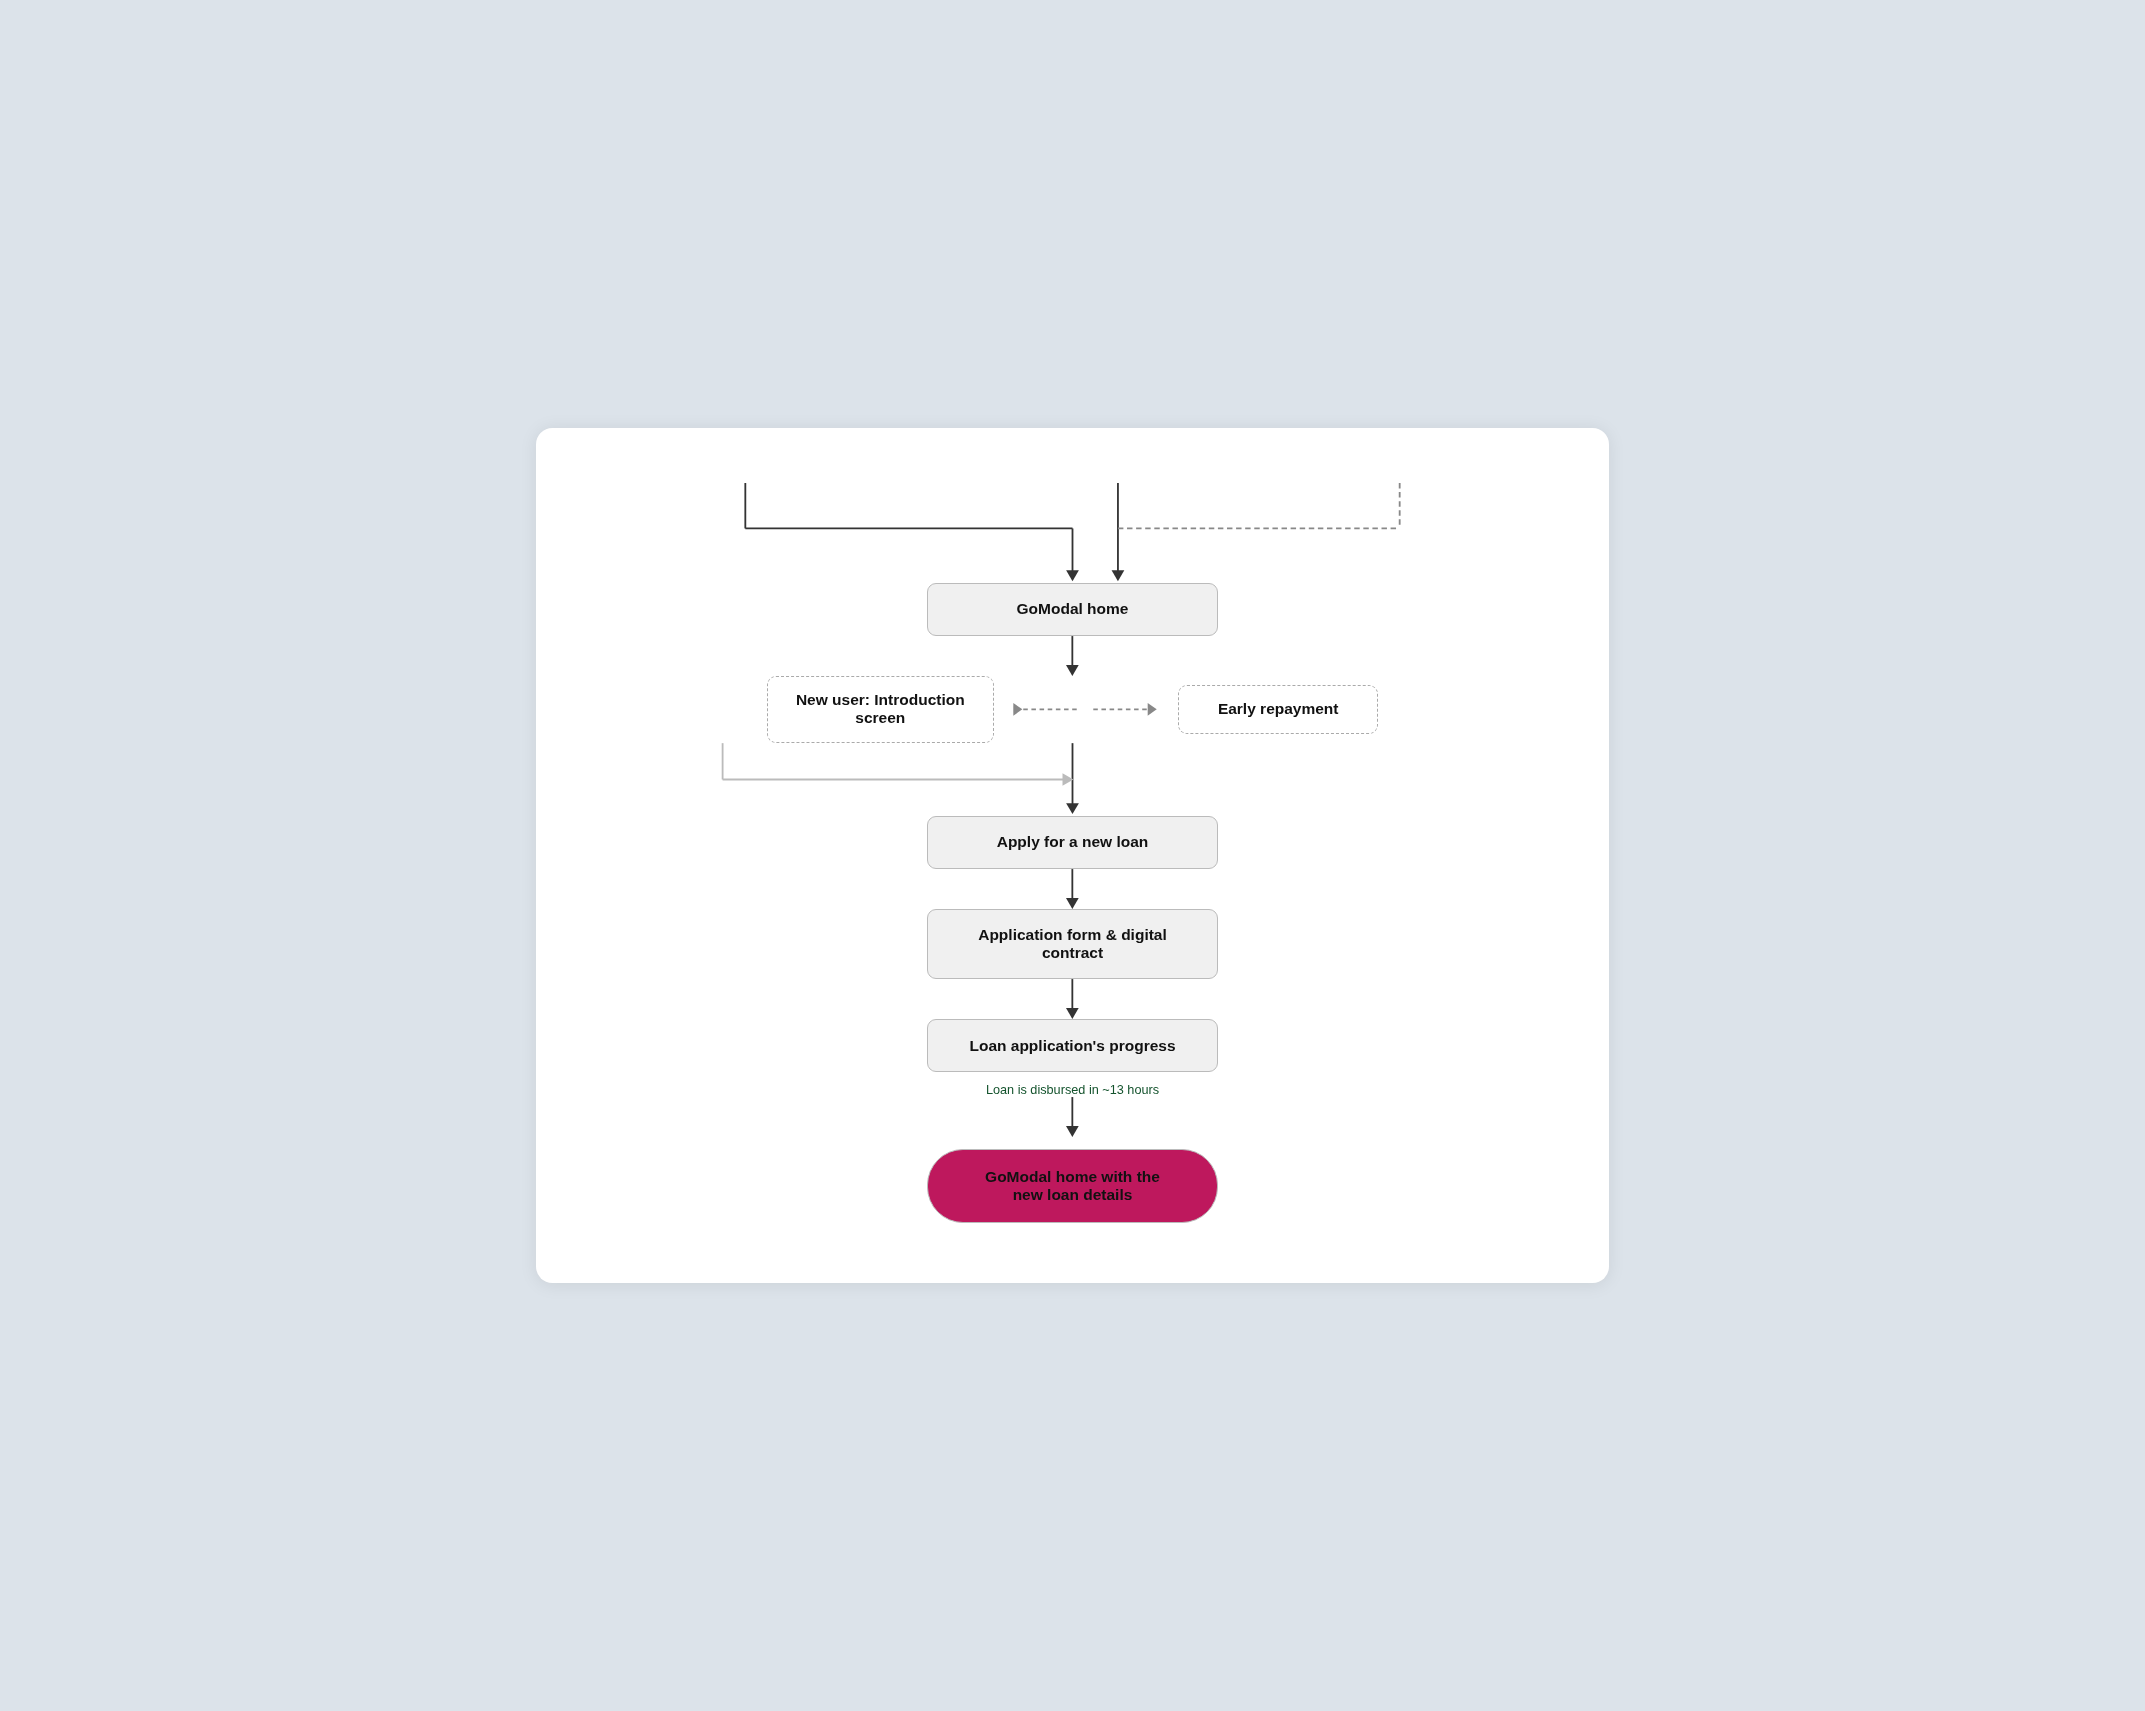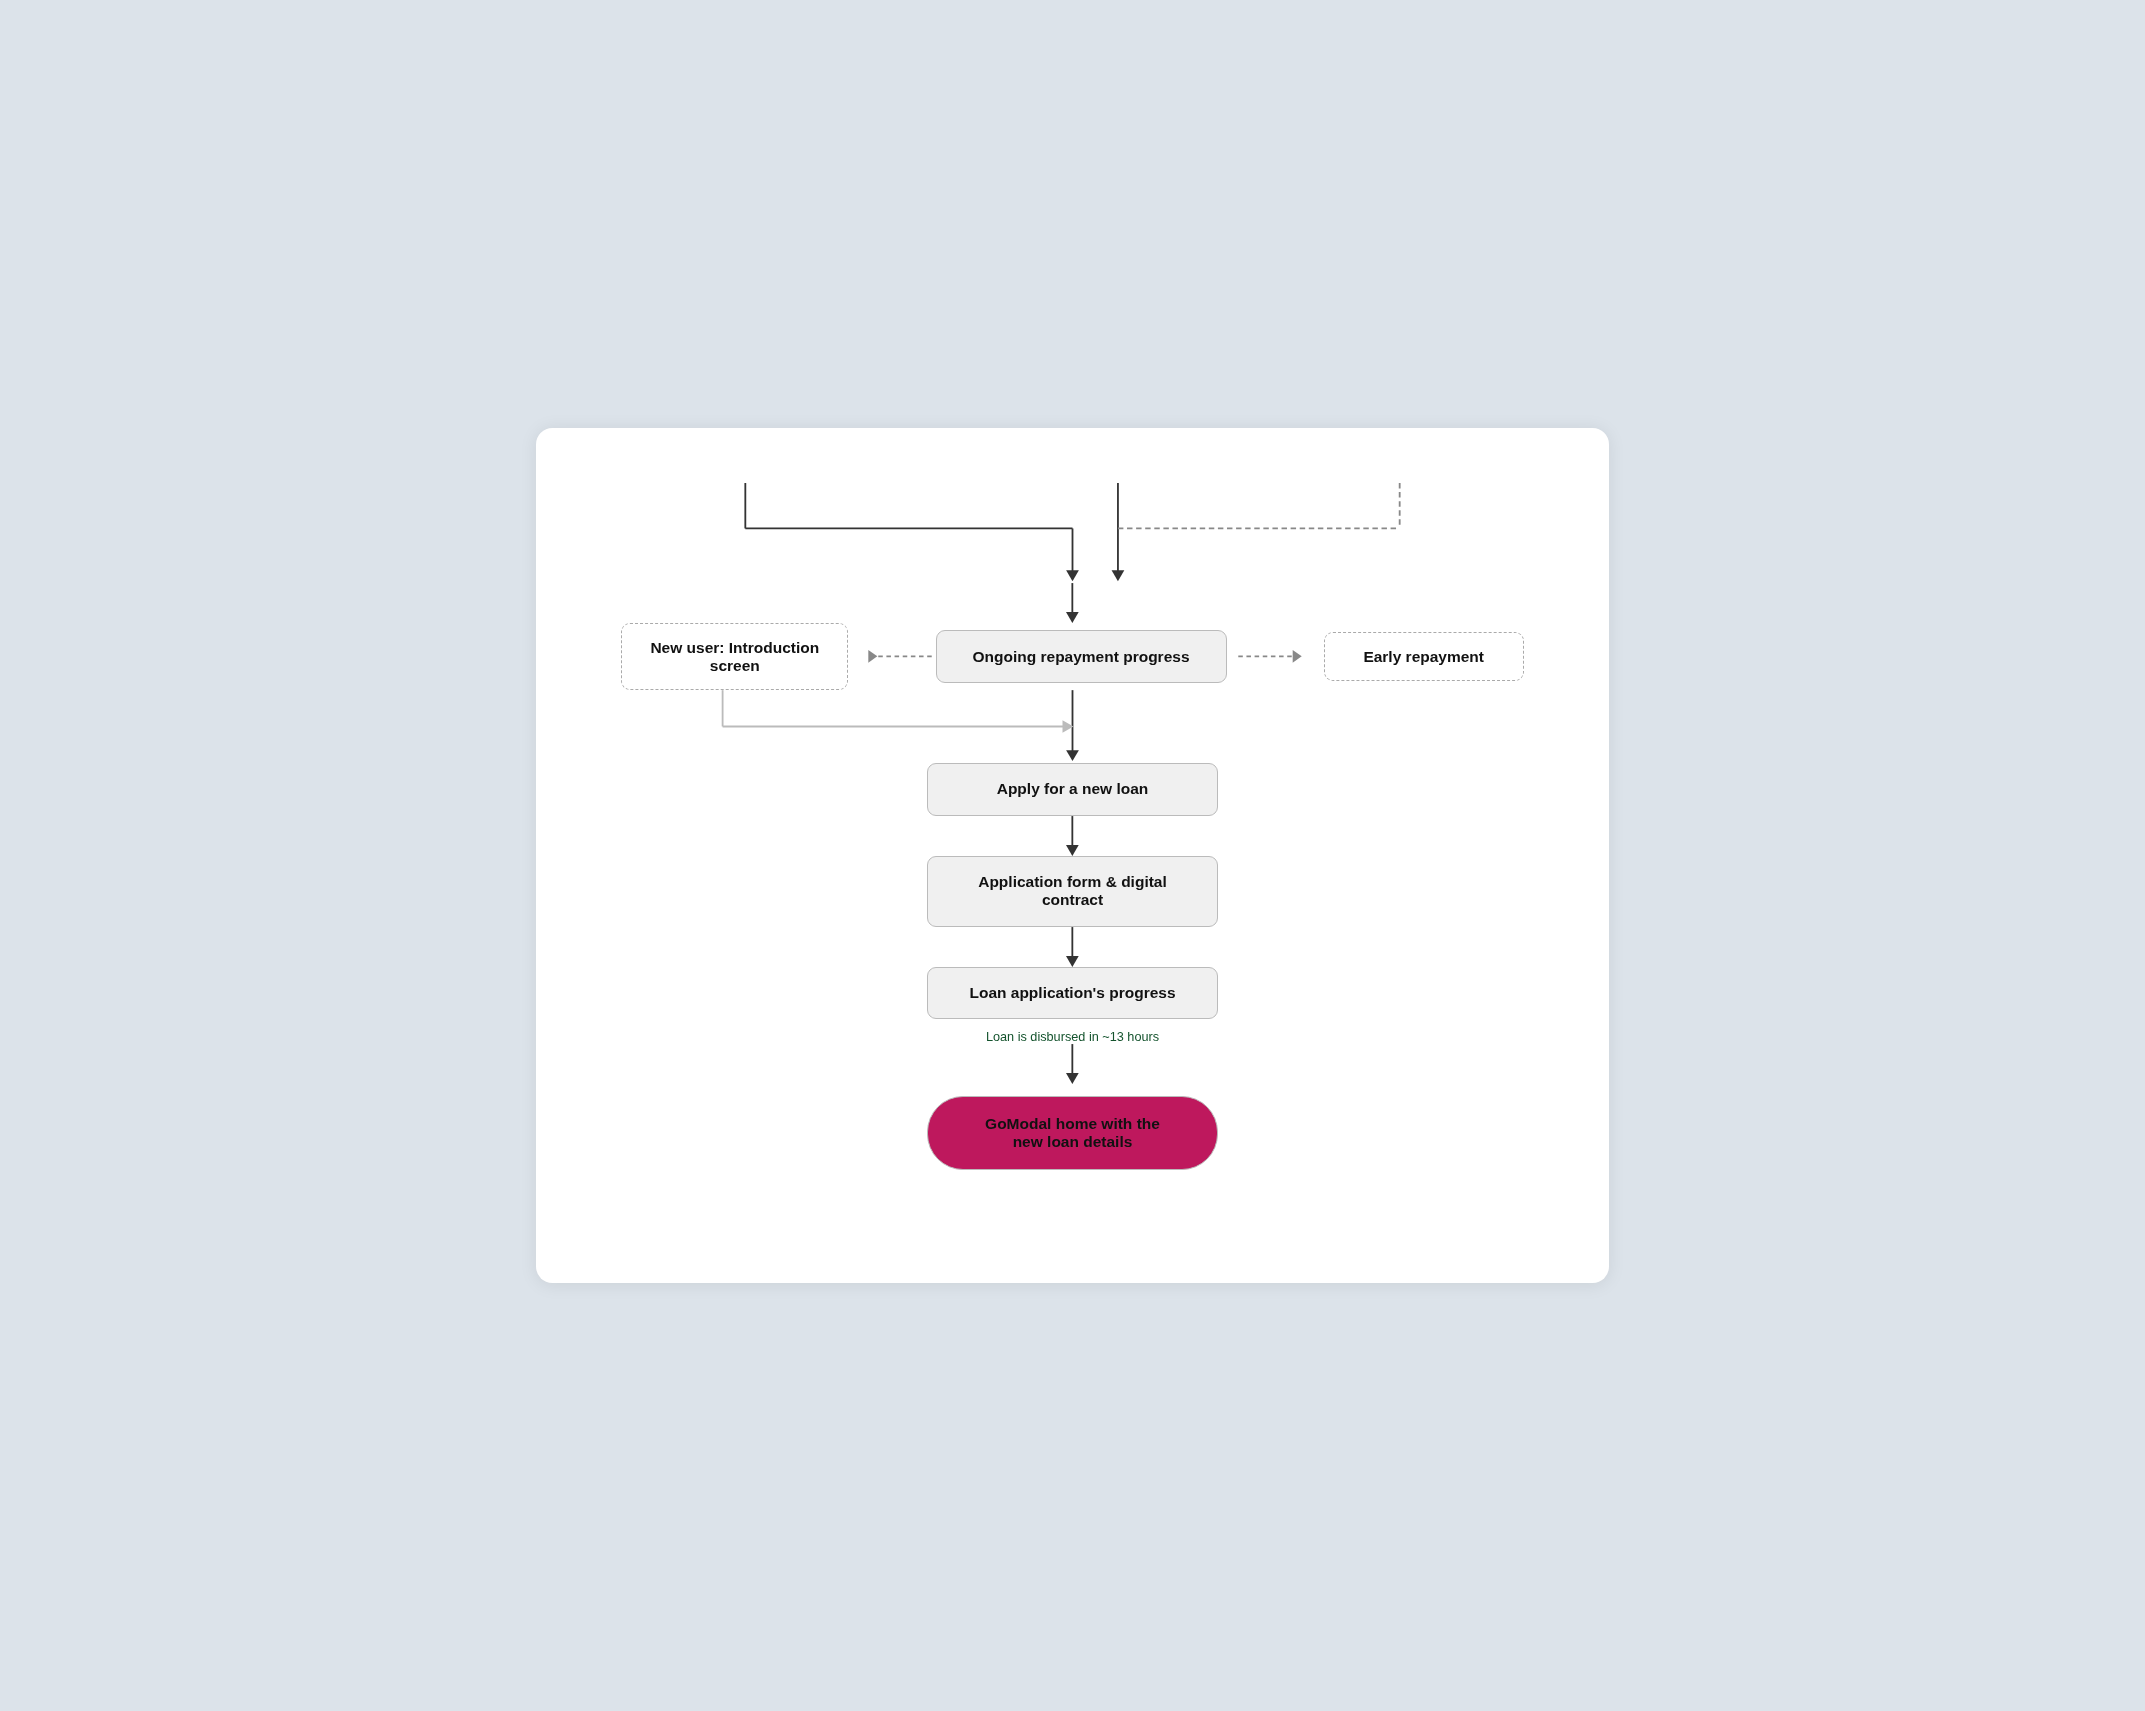--- a/index.html
+++ b/index.html
@@ -132,20 +132,23 @@
 
         <line x1="560" y1="0" x2="560" y2="100" stroke="#333" stroke-width="2"></line>
         <polygon points="553,96 567,96 560,108" fill="#333"></polygon>
 
         <line x1="870" y1="0" x2="870" y2="50" stroke="#888" stroke-width="2" stroke-dasharray="6,4"></line>
         <line x1="560" y1="50" x2="870" y2="50" stroke="#888" stroke-width="2" stroke-dasharray="6,4"></line>
       </svg>
     </div>
 
     <div style="display:flex;flex-direction:column;align-items:center;">
+      <div class="node-solid main-node">
+        <span>GoModal home</span>
+      </div>
 
       <div style="height:40px;display:flex;flex-direction:column;align-items:center;justify-content:flex-end;">
         <svg width="12.7" height="40" viewBox="0 0 14 44">
           <line x1="7" y1="0" x2="7" y2="34" stroke="#333" stroke-width="2"></line>
           <polygon points="0,32 14,32 7,44" fill="#333"></polygon>
         </svg>
       </div>
     </div>
 
     <div style="display:flex;align-items:center;justify-content:center;width:100%;">
@@ -154,23 +157,20 @@
         <div class="node-dashed side-node-left" style="width:227px;">
           <span>New user: Introduction screen</span>
         </div>
 
         <svg width="64" height="12.7" style="margin:0 3.6px;" viewBox="0 0 70 14">
           <line x1="70" y1="7" x2="10" y2="7" stroke="#888" stroke-width="2" stroke-dasharray="5,4"></line>
           <polygon points="0,0 0,14 10,7" fill="#888"></polygon>
         </svg>
       </div>
 
-      <div class="node-solid main-node">
-        <span>Ongoing repayment progress</span>
-      </div>
 
       <div style="display:flex;align-items:center;padding-left:8px;">
         <svg width="64" height="12.7" style="margin:0 3.6px;" viewBox="0 0 70 14">
           <line x1="0" y1="7" x2="60" y2="7" stroke="#888" stroke-width="2" stroke-dasharray="5,4"></line>
           <polygon points="60,0 60,14 70,7" fill="#888"></polygon>
         </svg>
         <div class="node-dashed side-node-right" style="width:200px;">
           <span>Early repayment</span>
         </div>
       </div>

